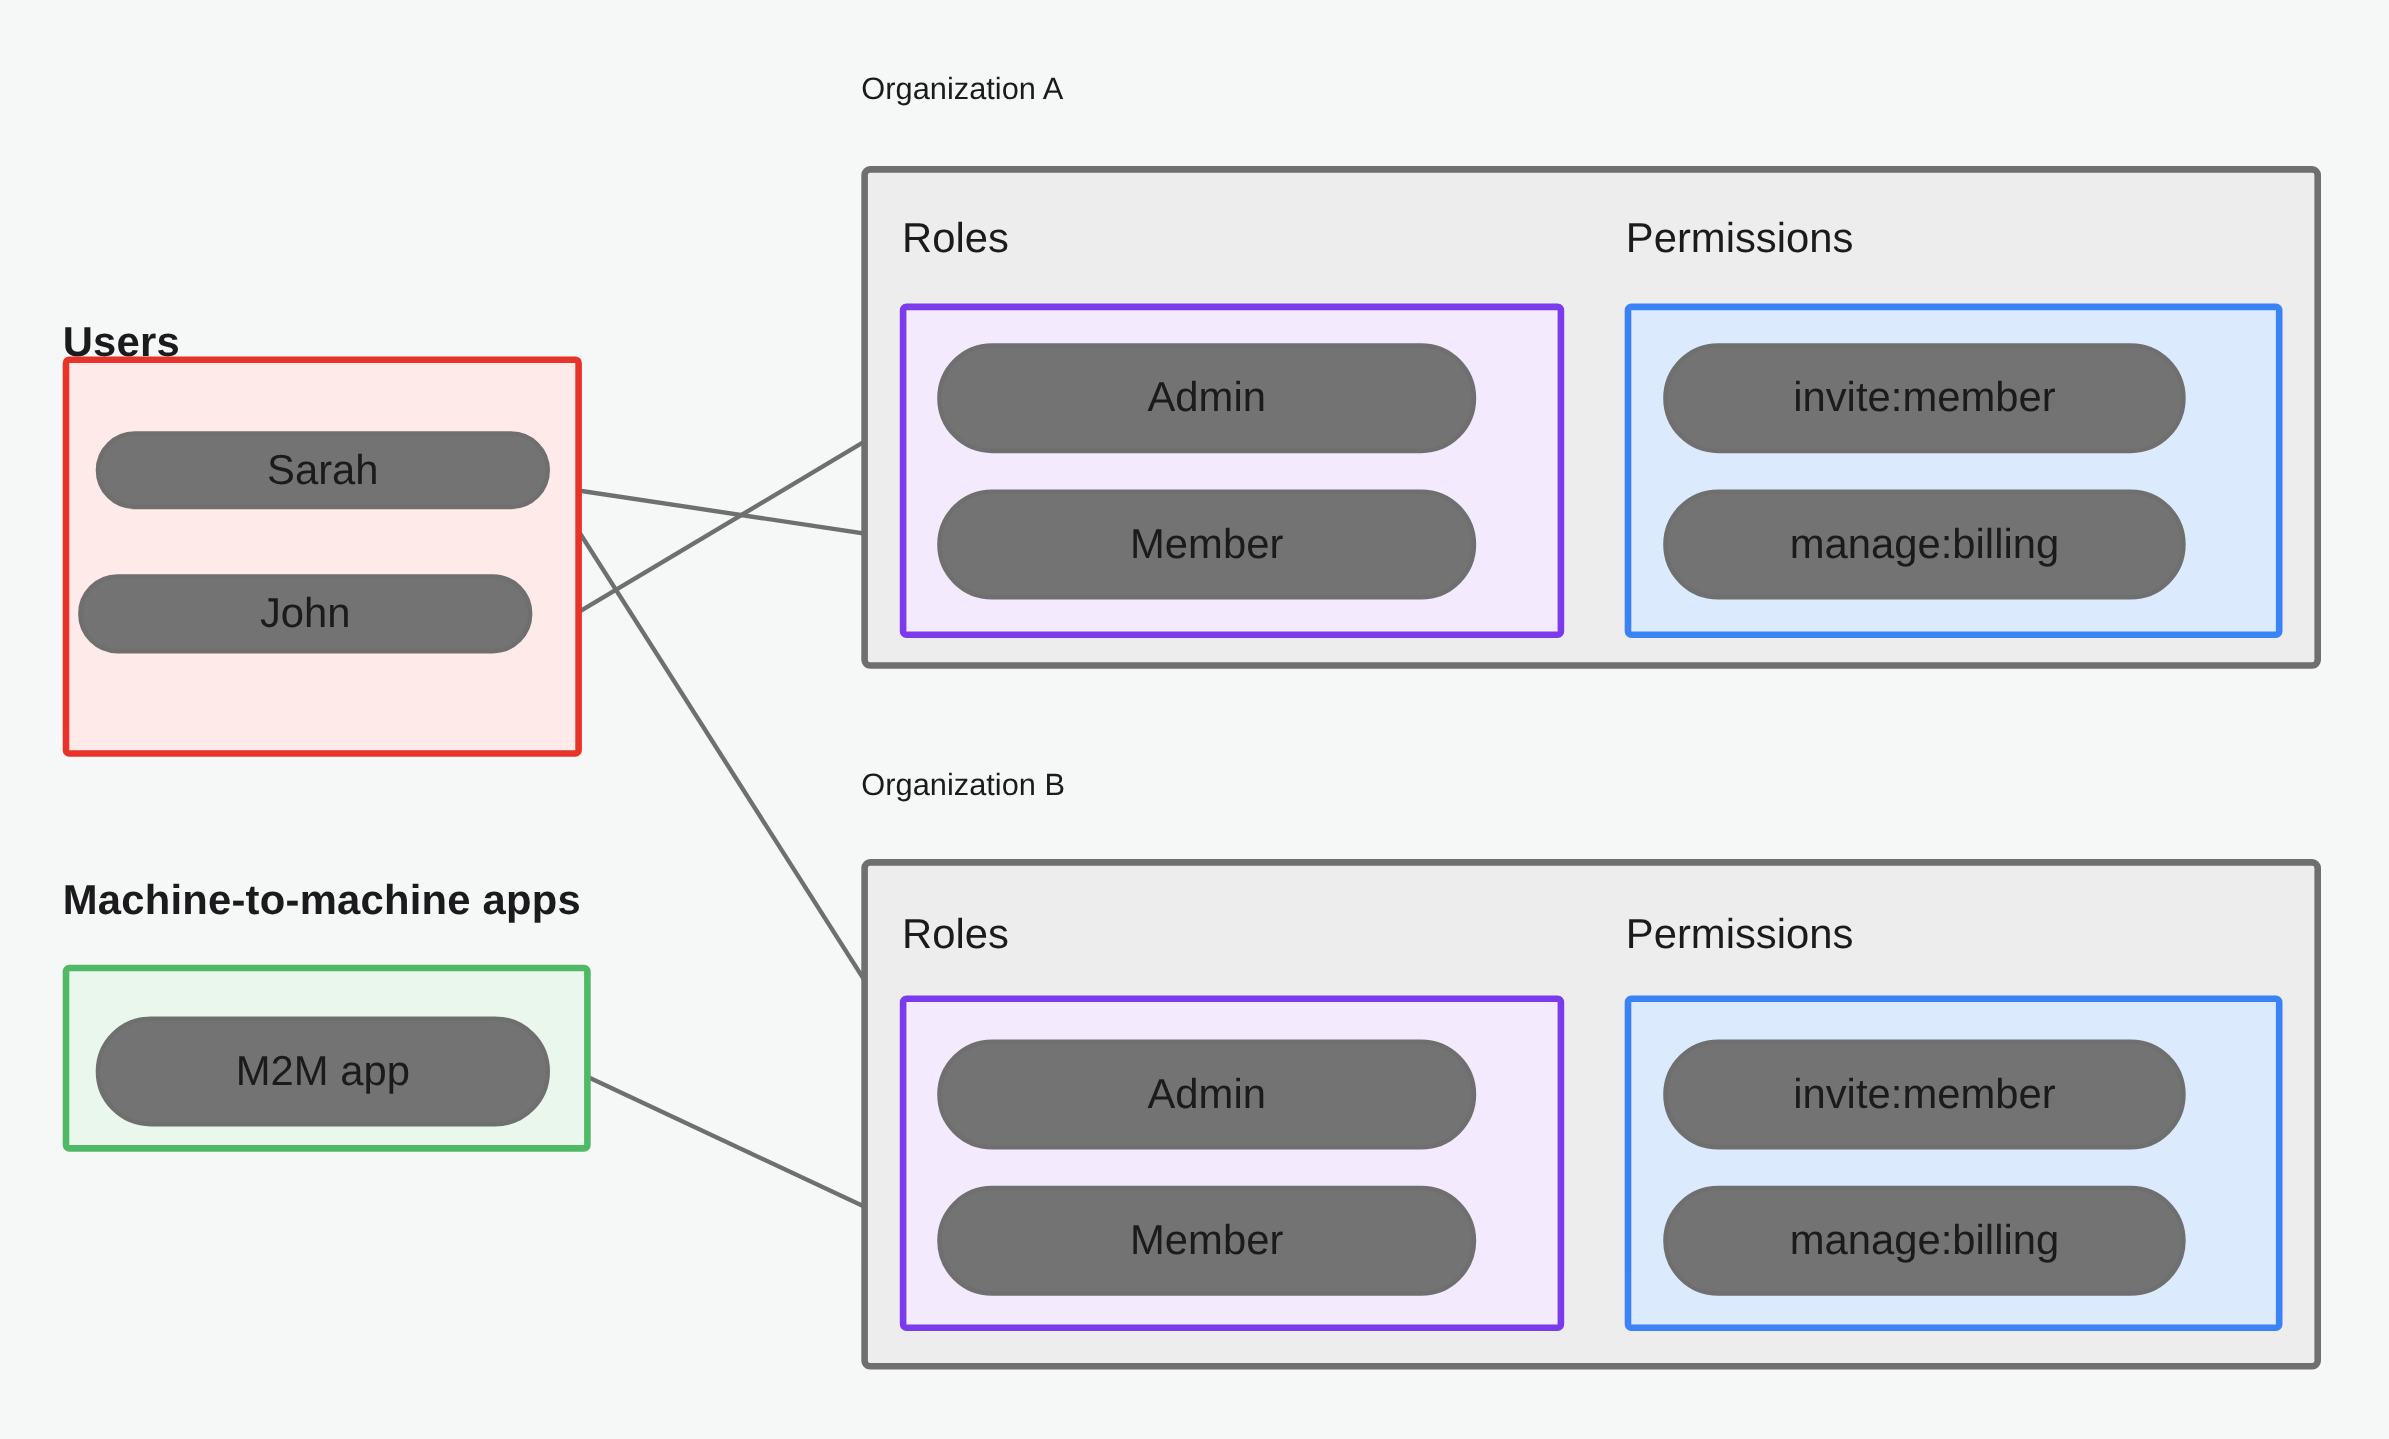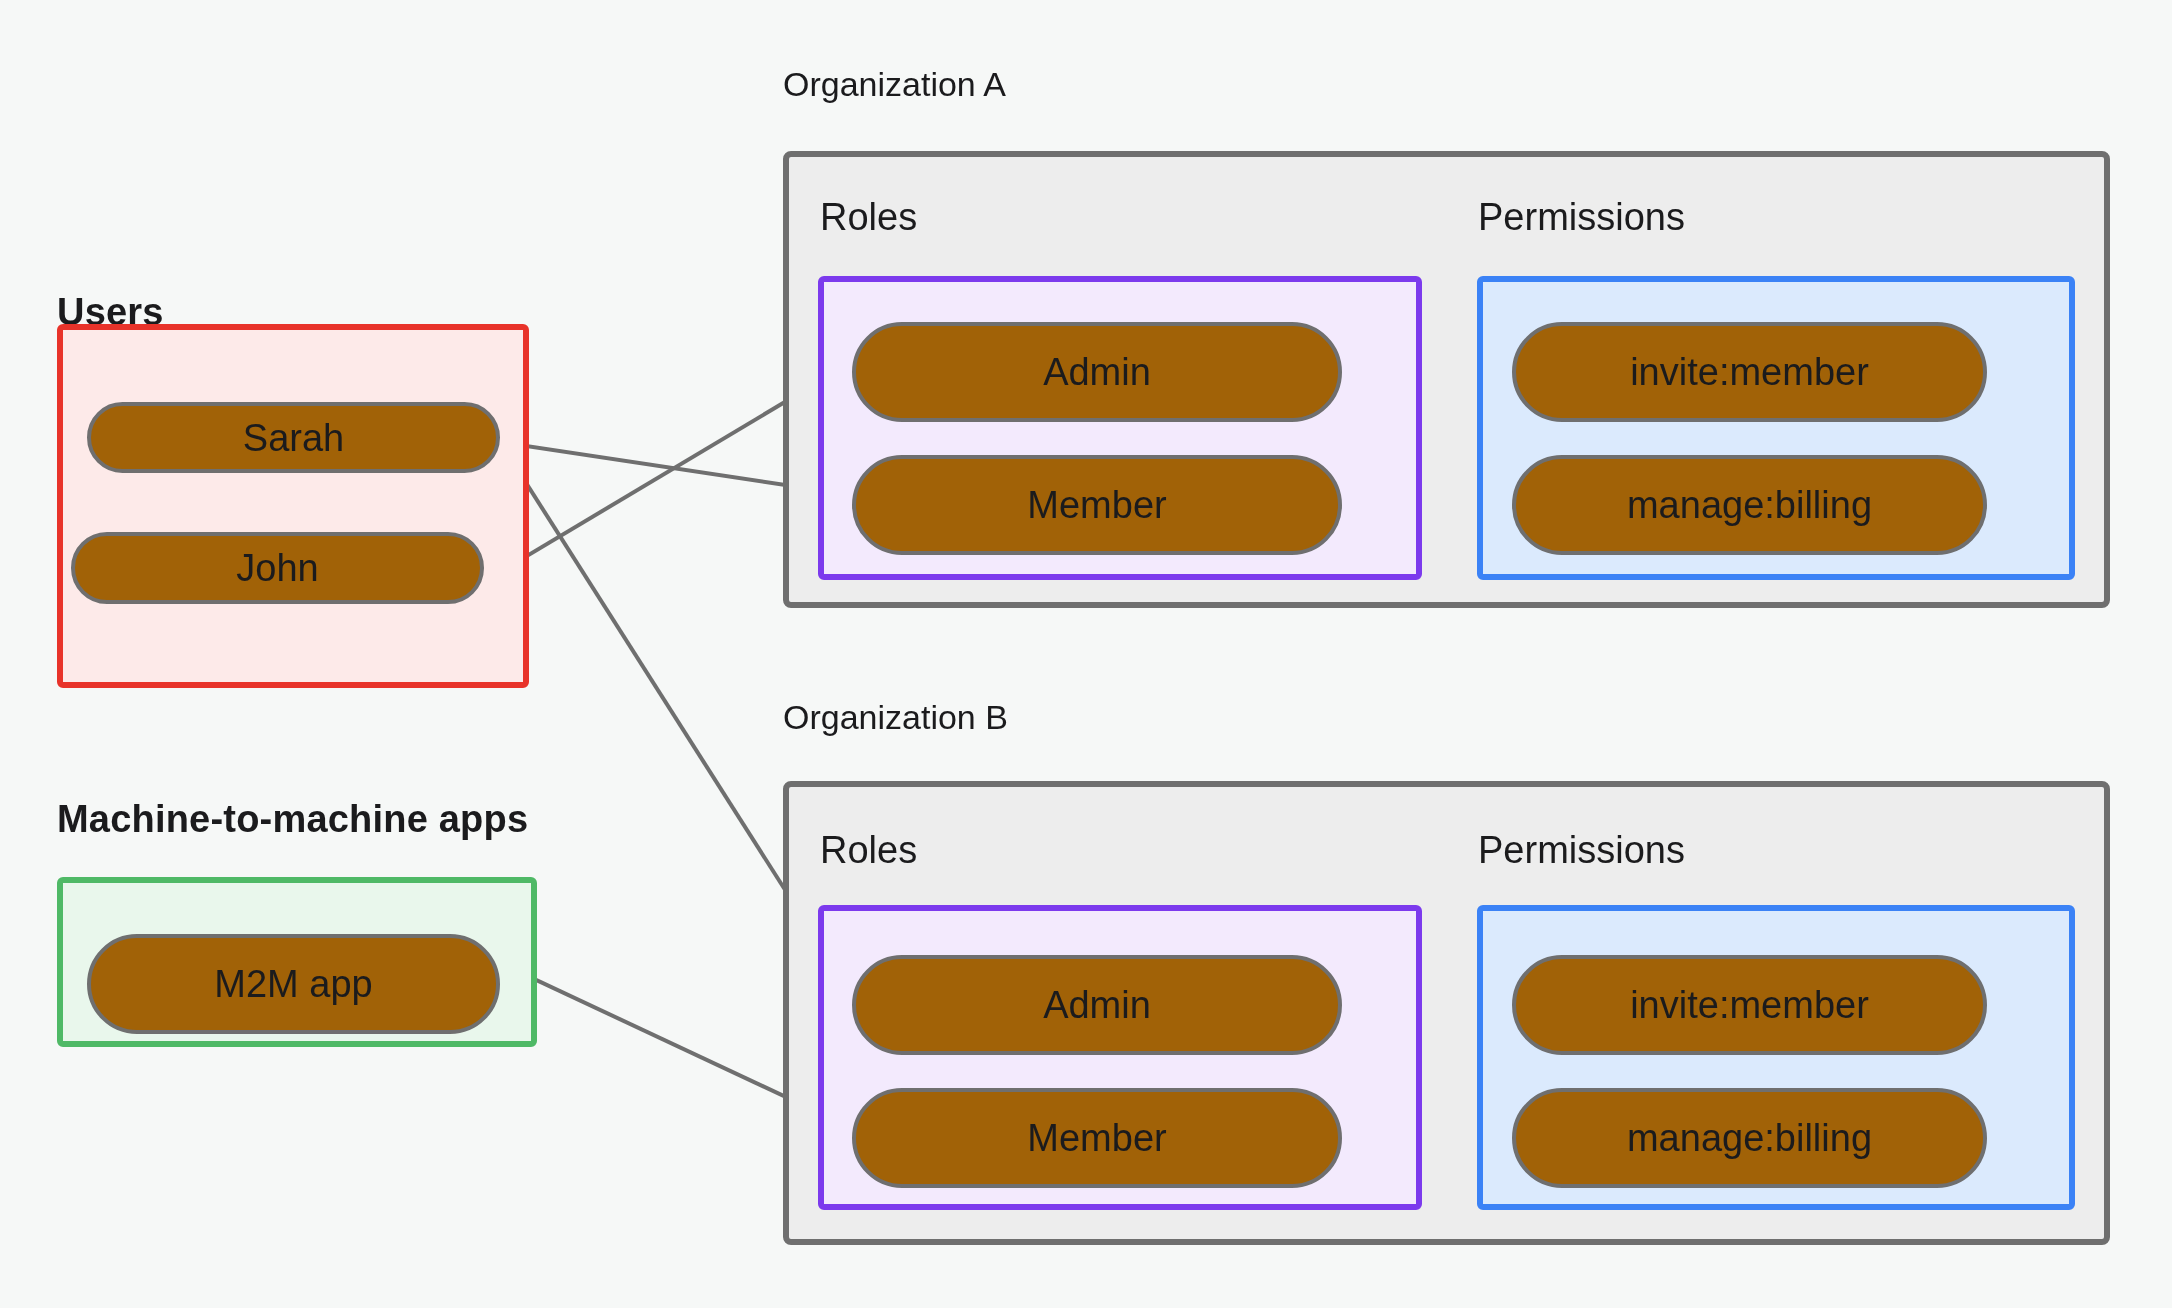--- a/index.html
+++ b/index.html
@@ -22,21 +22,21 @@
     position: absolute;
     font-size: 38px;
     font-weight: 700;
     color: #1b1b1d;
     letter-spacing: 0.2px;
     white-space: nowrap;
     line-height: 1;
   }
   .org-title {
     position: absolute;
-    font-size: 34px;
+    font-size: 28px;
     font-weight: 400;
     color: #1b1b1d;
     white-space: nowrap;
     line-height: 1;
   }
 
   
   .group-box {
     position: absolute;
     box-sizing: border-box;
@@ -77,31 +77,30 @@
     box-sizing: border-box;
     border: 6px solid #3b82f6;
     background: #dbeafd;
     border-radius: 6px;
   }
 
   
   .pill {
     position: absolute;
     box-sizing: border-box;
-    background: #a16207;
+    background: #737373;
     border: 4px solid #6f6f6f;
     border-radius: 999px;
     display: flex;
     align-items: center;
     justify-content: center;
     font-size: 38px;
     color: #1b1b1d;
     line-height: 1;
     white-space: nowrap;
-    margin-top: 10px;
   }
 
   
   #edges {
     position: absolute;
     left: 0;
     top: 0;
     width: 2172px;
     height: 1308px;
     pointer-events: none;

